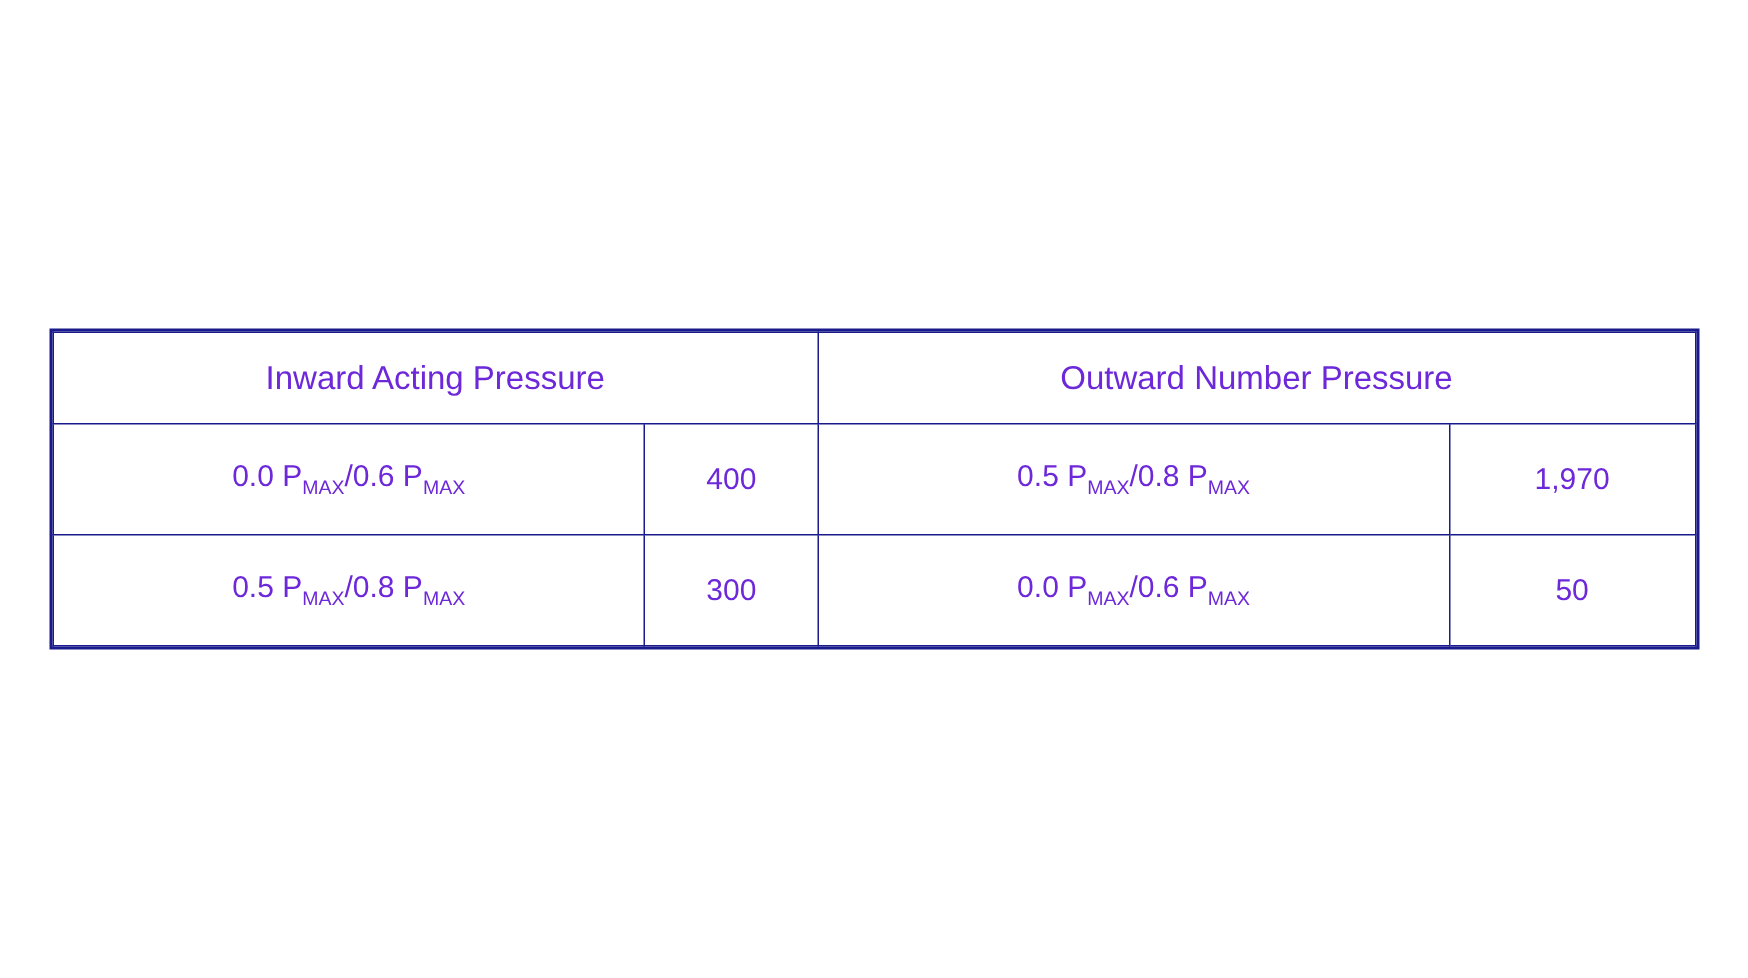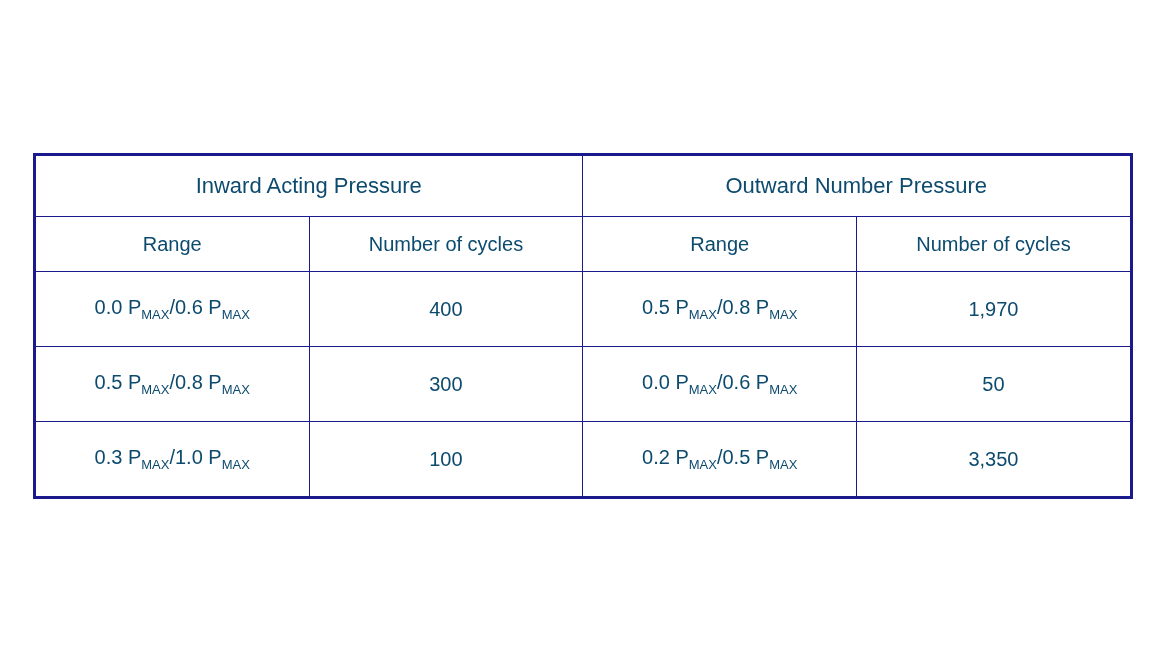--- a/index.html
+++ b/index.html
@@ -19,21 +19,21 @@
     }
 
     .table-wrapper {
       border: 2px solid #1a1a8c;
       width: 1100px;
     }
 
     table {
       width: 100%;
       border-collapse: collapse;
-      color: #0c4a6e;
+      color: #6d28d9;
     }
 
     th, td {
       border: 1px solid #1a1a8c;
       text-align: center;
       padding: 10px 8px;
       font-size: 20px;
       line-height: 1.3;
     }
 
@@ -61,41 +61,29 @@
 </head>
 <body>
 
 <div class="table-wrapper">
   <table>
     <thead>
       <tr>
         <th colspan="2" class="group-header">Inward Acting Pressure</th>
         <th colspan="2" class="group-header">Outward Number Pressure</th>
       </tr>
-      <tr>
-        <th class="sub-header">Range</th>
-        <th class="sub-header">Number of cycles</th>
-        <th class="sub-header">Range</th>
-        <th class="sub-header">Number of cycles</th>
-      </tr>
     </thead>
     <tbody id="table-body">
         <tr>
           <td class="data-cell">0.0 P<sub>MAX</sub>/0.6 P<sub>MAX</sub></td>
           <td class="data-cell">400</td>
           <td class="data-cell">0.5 P<sub>MAX</sub>/0.8 P<sub>MAX</sub></td>
           <td class="data-cell">1,970</td>
         </tr>
         <tr>
           <td class="data-cell">0.5 P<sub>MAX</sub>/0.8 P<sub>MAX</sub></td>
           <td class="data-cell">300</td>
           <td class="data-cell">0.0 P<sub>MAX</sub>/0.6 P<sub>MAX</sub></td>
           <td class="data-cell">50</td>
         </tr>
-        <tr>
-          <td class="data-cell">0.3 P<sub>MAX</sub>/1.0 P<sub>MAX</sub></td>
-          <td class="data-cell">100</td>
-          <td class="data-cell">0.2 P<sub>MAX</sub>/0.5 P<sub>MAX</sub></td>
-          <td class="data-cell">3,350</td>
-        </tr>
       </tbody>
   </table>
 </div>
 
 </body></html>

